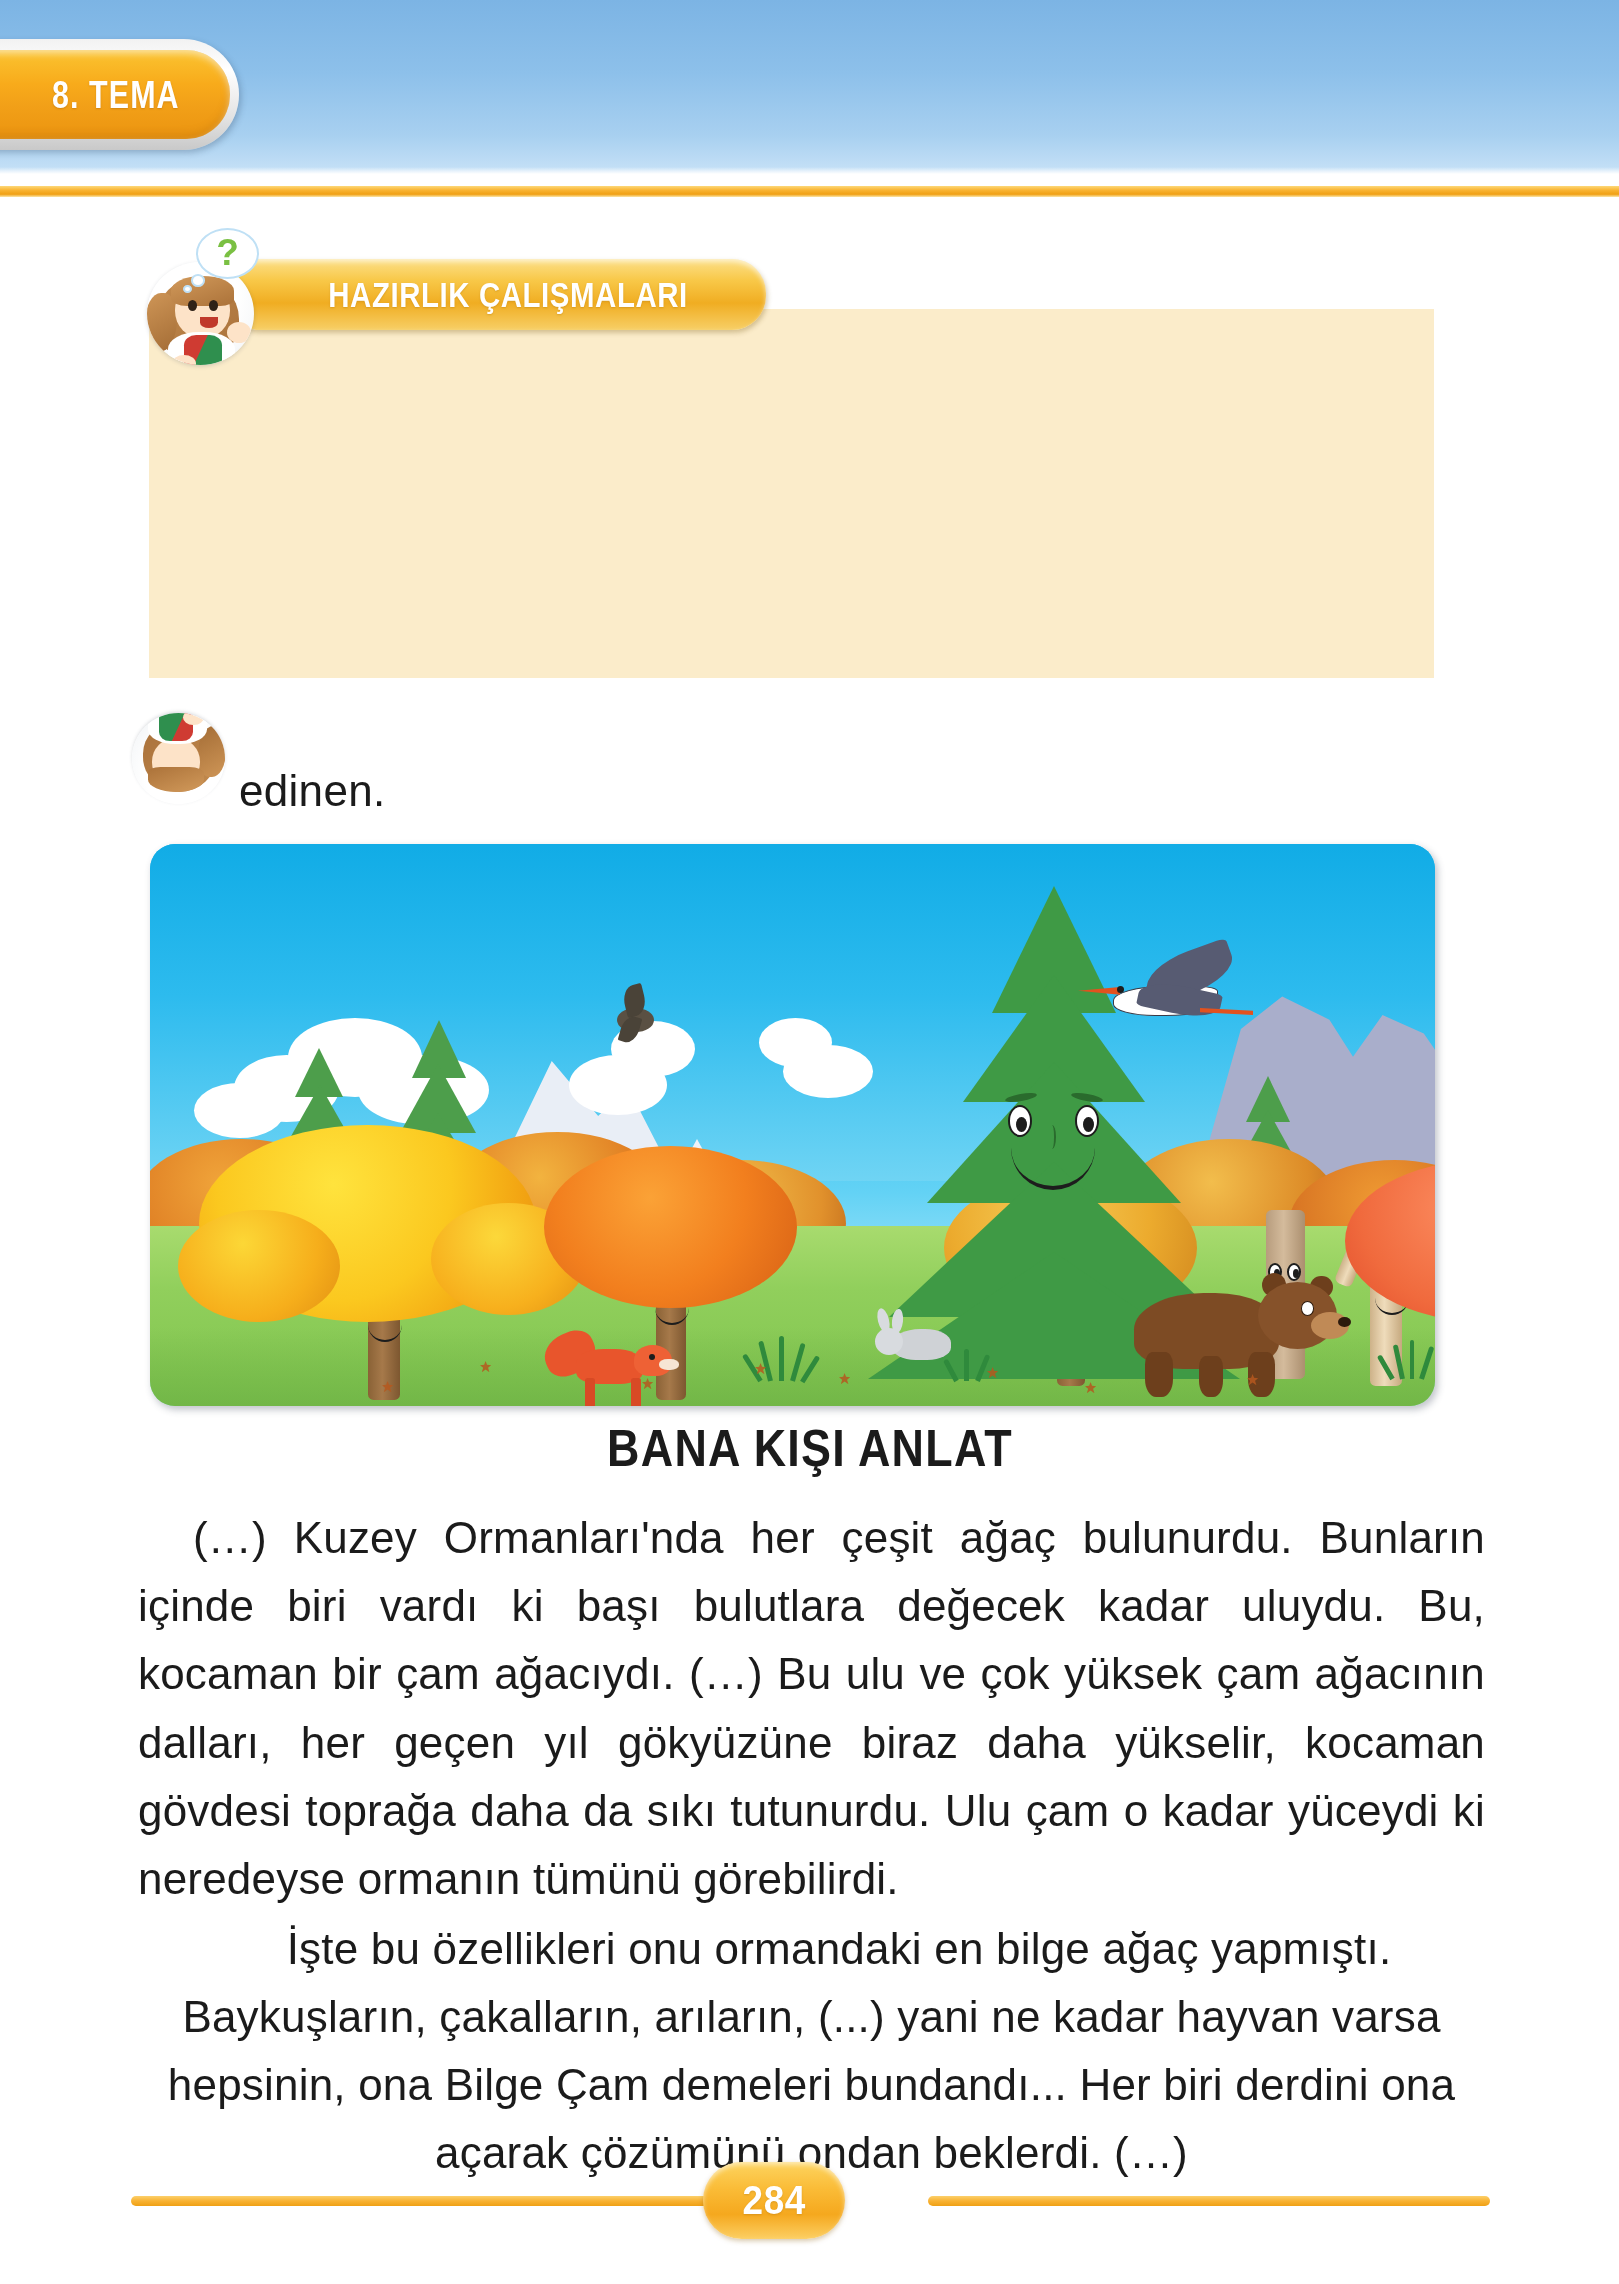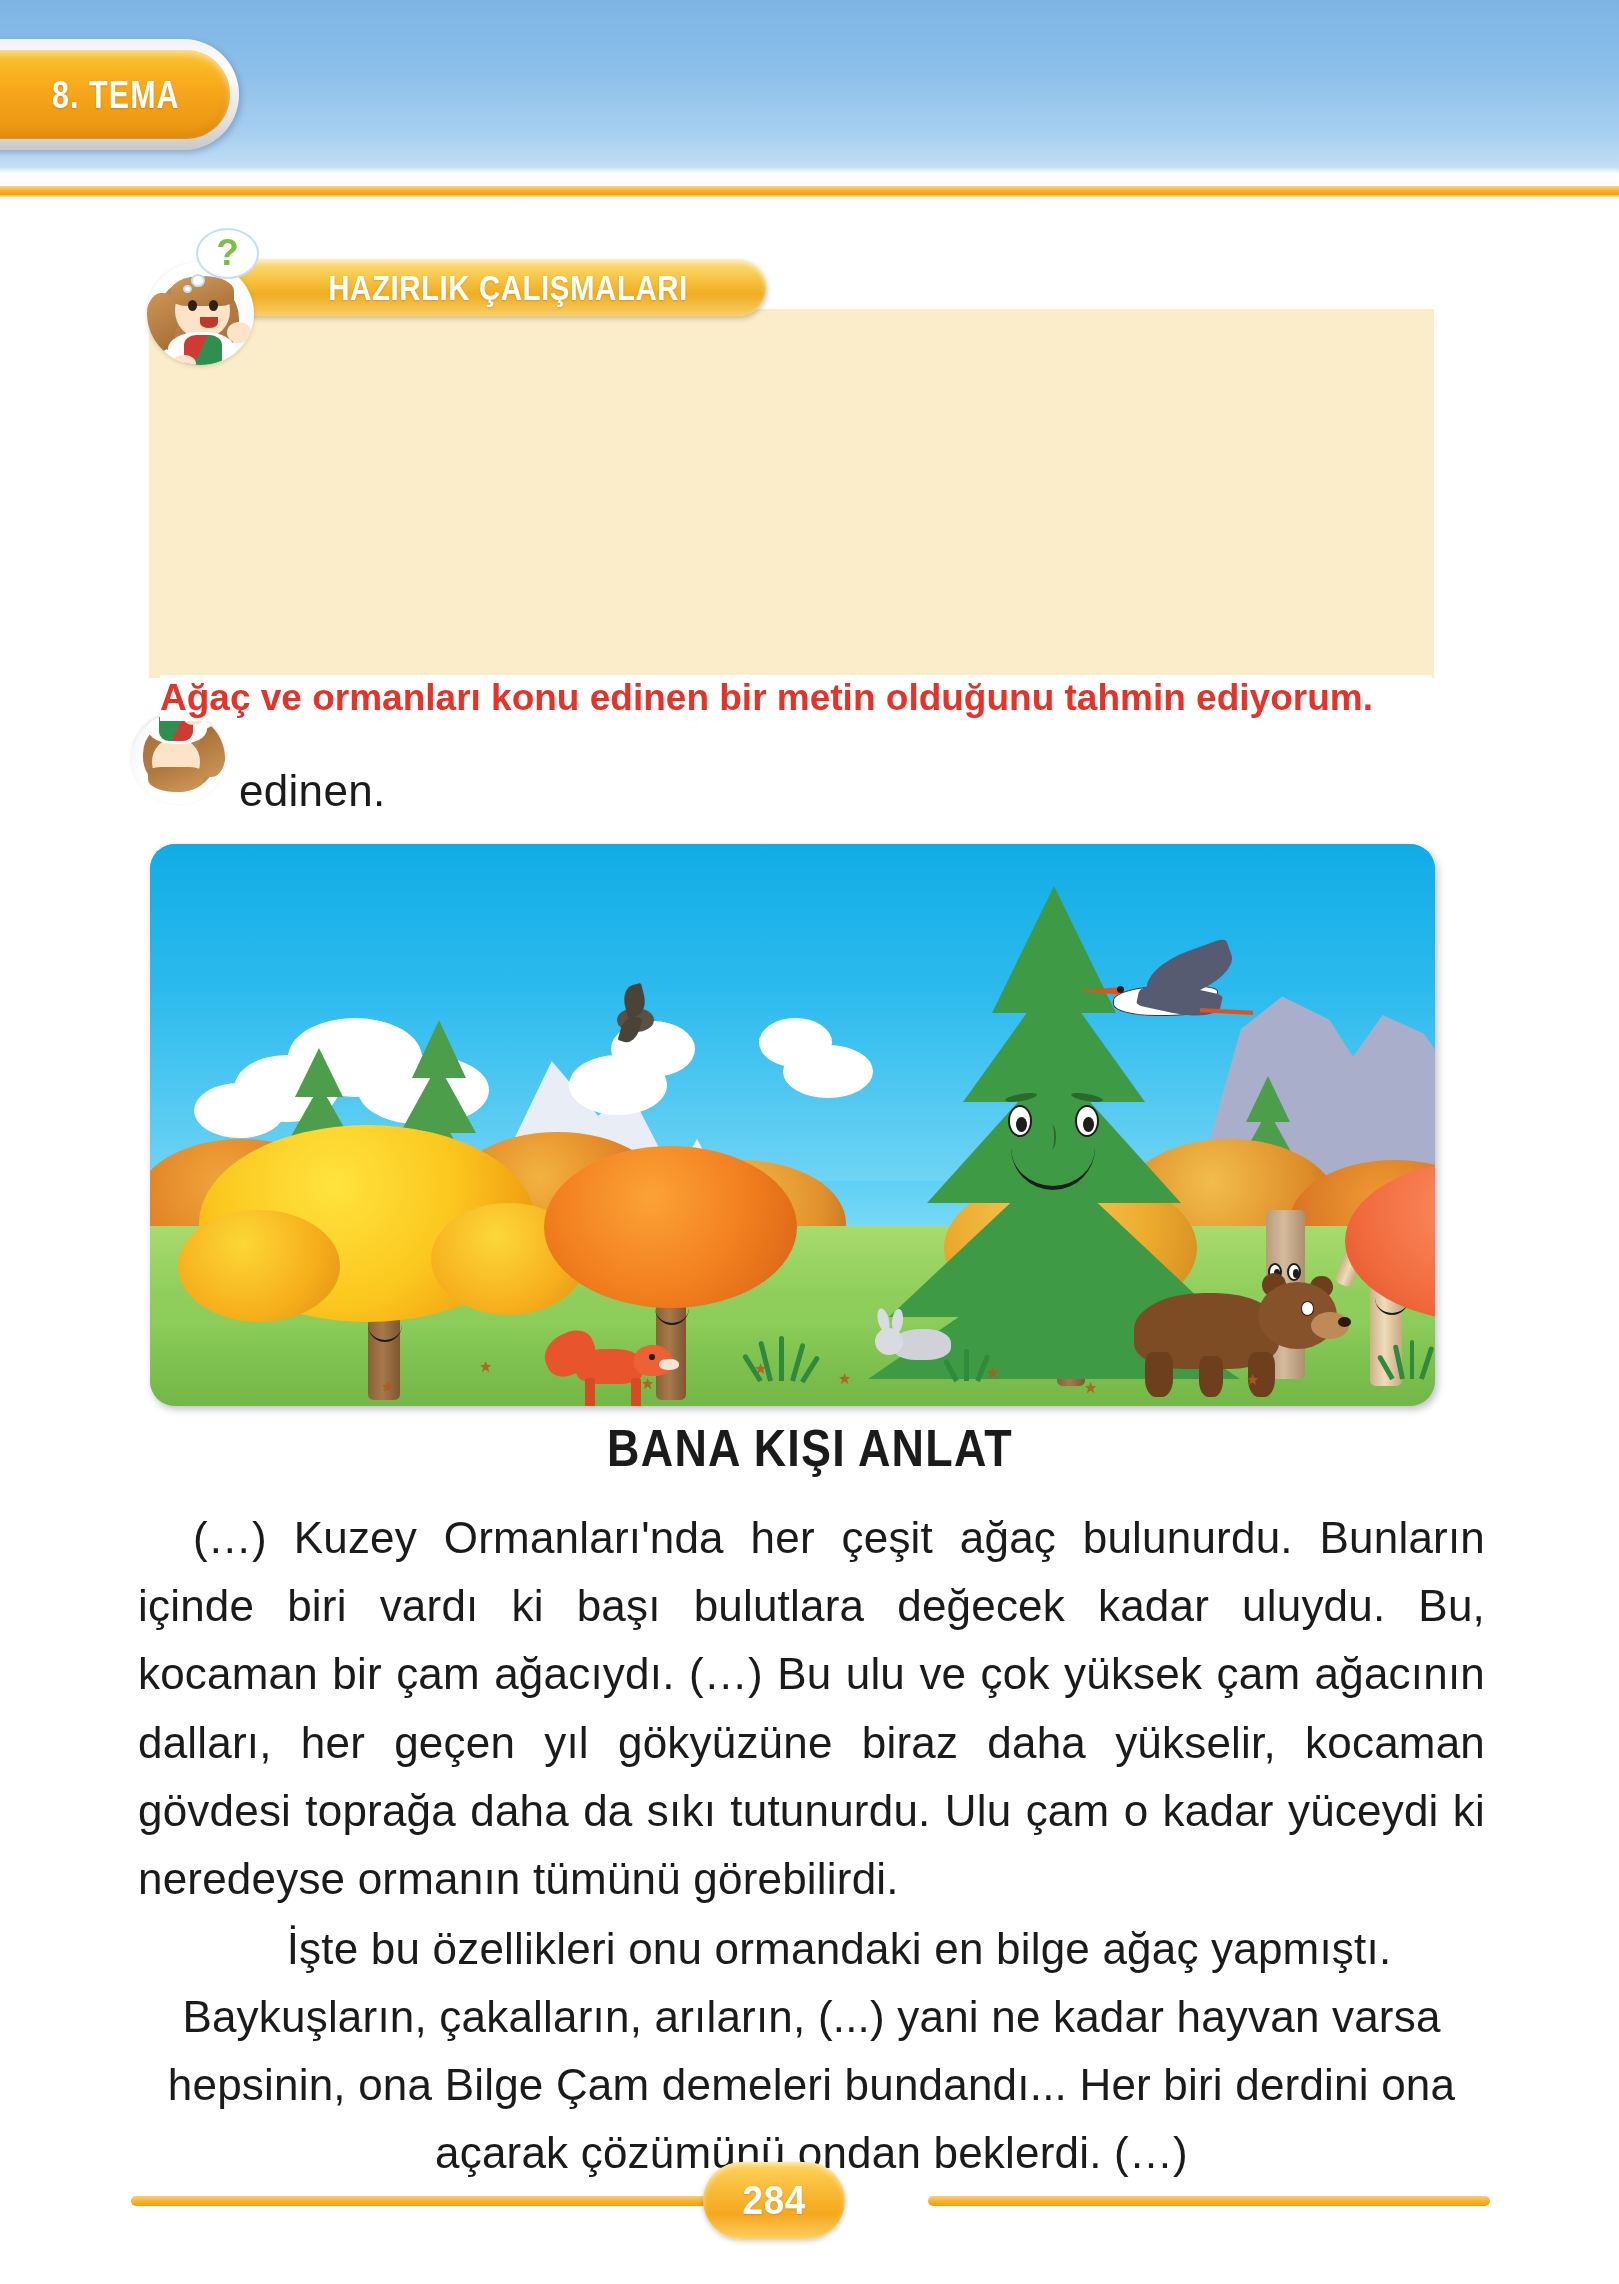--- a/index.html
+++ b/index.html
@@ -71,21 +71,21 @@
     position: absolute;
     left: 0; top: 186px;
     width: 1620px; height: 10.5px;
     background: linear-gradient(180deg, #fdd878 0%, #f9b433 38%, #f0a015 75%, #fce6a8 100%);
   }
 
   
   .prep-pill-outer {
     position: absolute;
     left: 225px; top: 259px;
-    width: 541px; height: 57px;
+    width: 541px; height: 71px;
     border-radius: 34px;
     background: linear-gradient(180deg, #fce08a 0%, #f8c848 30%, #f0ad22 62%, #f7cf66 100%);
     box-shadow: 1.4px 2.8px 5.6px rgba(120,90,20,0.32),
                 inset 0 2.8px 4.9px rgba(255,255,255,0.6);
     display: flex;
     align-items: center;
     justify-content: center;
     padding-left: 25px;
   }
   .prep-pill-label {
@@ -414,21 +414,20 @@
       <div class="g-hand" style="left:80px;top:60px;width:24px;height:21px;"></div>
       <div class="g-hand" style="left:25px;top:93px;width:24px;height:17px;"></div>
     </div>
     <div class="bubble">
       <span>?</span>
     </div>
     <div class="bubble-dot1"></div>
     <div class="bubble-dot2"></div>
   </div>
 
-  <div class="answer">Ağaç ve ormanları konu edinen bir metin olduğunu tahmin ediyorum.</div>
 
   <div class="partial-line">edinen.</div>
 
   <div class="girl2">
     <div class="girl2-frame">
       <div class="g-hair-back" style="left:8.4px;top:12.7px;width:73px;height:70px;"></div>
       <div class="g-pony" style="left:-1.4px;top:27px;width:28px;height:51px;"></div>
       <div class="g-face" style="left:25px;top:17px;width:48px;height:49px;"></div>
       <div class="g-hair-top" style="left:21px;top:12px;width:56px;height:25px;"></div>
       <div class="g-shirt" style="left:18.3px;top:60px;width:59px;height:32px;"></div>

